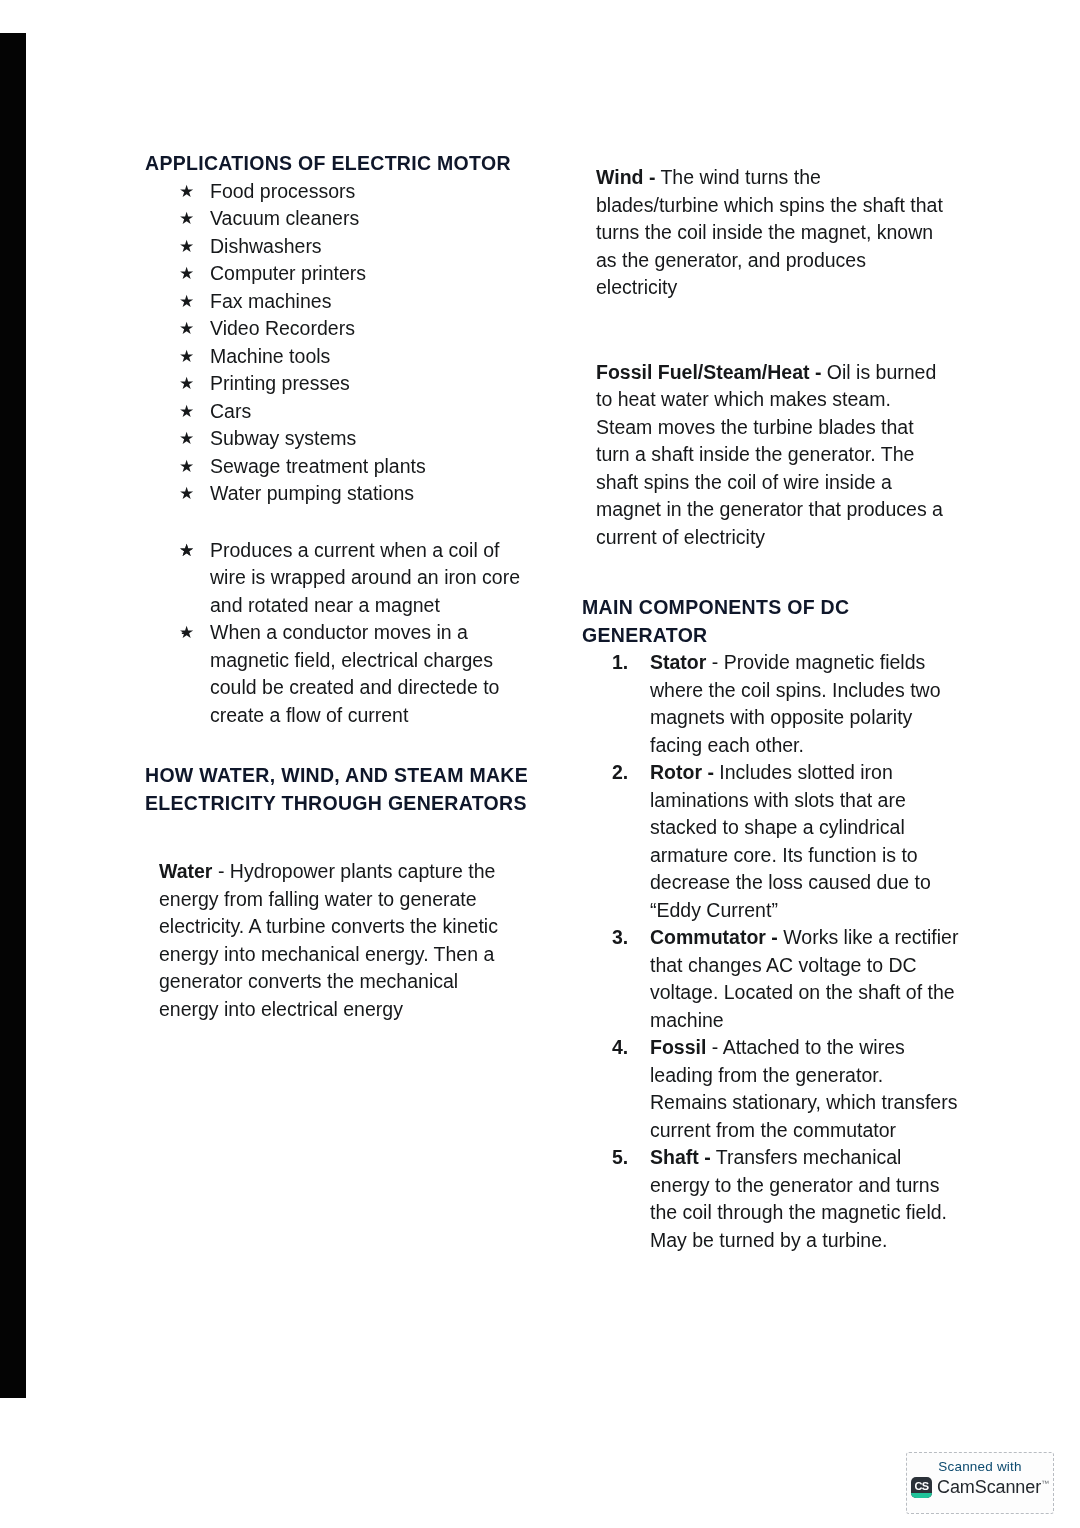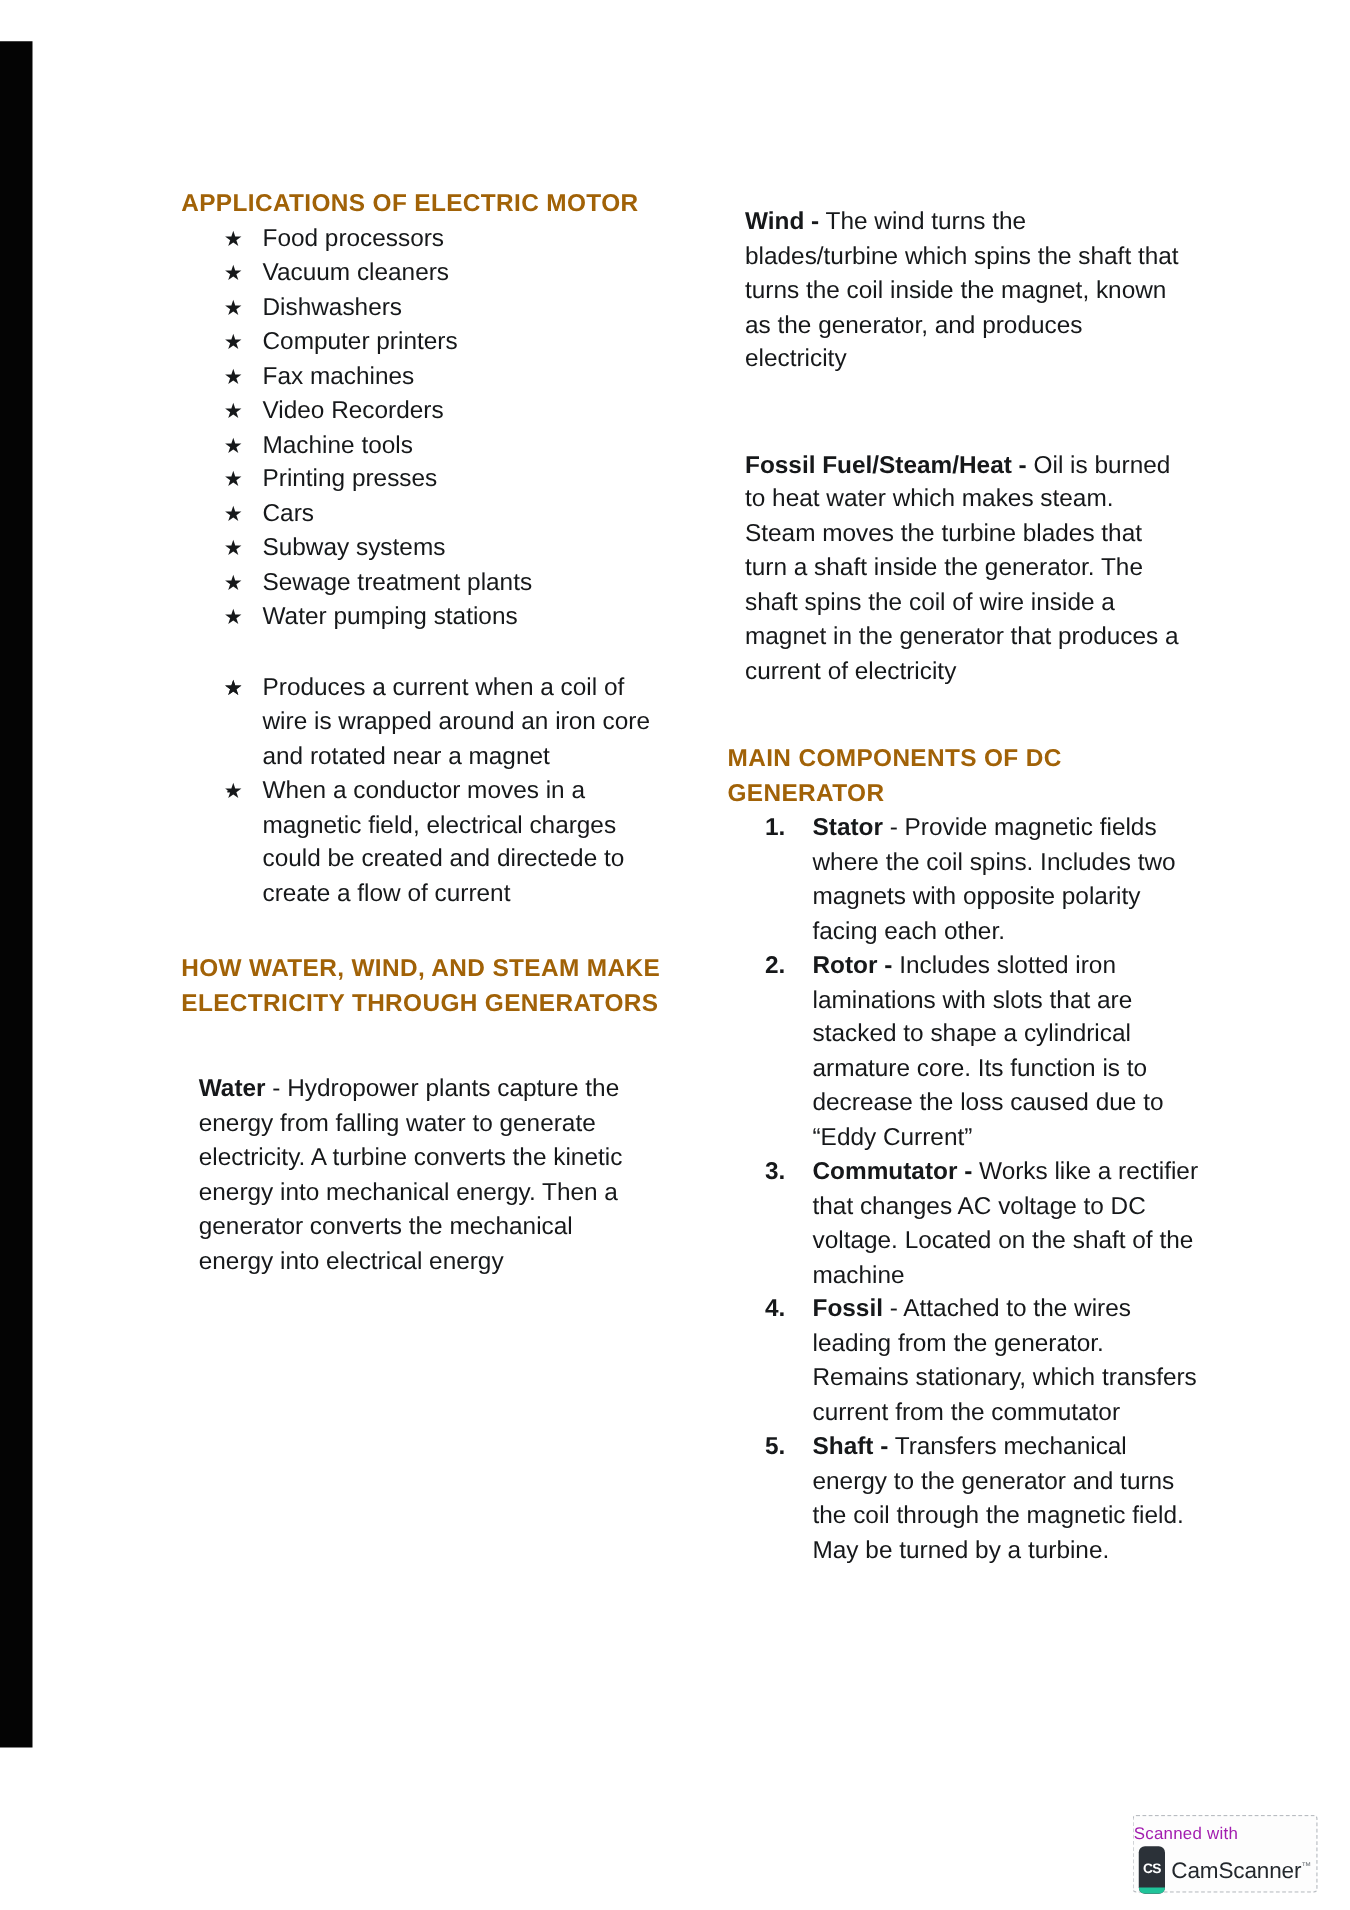--- a/index.html
+++ b/index.html
@@ -52,21 +52,21 @@
     left: 582px;
     width: 380px;
   }
 
   h2.section-head {
     font-size: 19.5px;
     font-weight: bold;
     line-height: 27.5px;
     letter-spacing: 0.3px;
     margin: 0;
-    color: #a16207;
+    color: #0f172a;
   }
 
   h3.sub-head {
     font-size: 19.5px;
     font-weight: bold;
     line-height: 27.5px;
     margin: 0;
     color: #121416;
   }
 
@@ -141,36 +141,37 @@
     top: 1452px;
     width: 148px;
     height: 62px;
     border: 1px dashed #b9bdc2;
     border-radius: 3px;
     background: #fdfdfd;
     box-sizing: border-box;
     padding-top: 5px;
   }
   .cs-top {
+    text-align: center;
     font-size: 13.5px;
-    color: #a21caf;
+    color: #0c4a6e;
     line-height: 17px;
     letter-spacing: 0.2px;
   }
   .cs-bottom {
     display: flex;
     align-items: center;
     justify-content: center;
     gap: 5px;
     margin-top: 2px;
   }
   .cs-logo {
     position: relative;
     width: 21px;
-    height: 38px;
+    height: 21px;
     border-radius: 5px;
     background: #2b3138;
     overflow: hidden;
     flex: 0 0 auto;
   }
   .cs-logo .cs-teal {
     position: absolute;
     left: 0;
     right: 0;
     bottom: 0;

